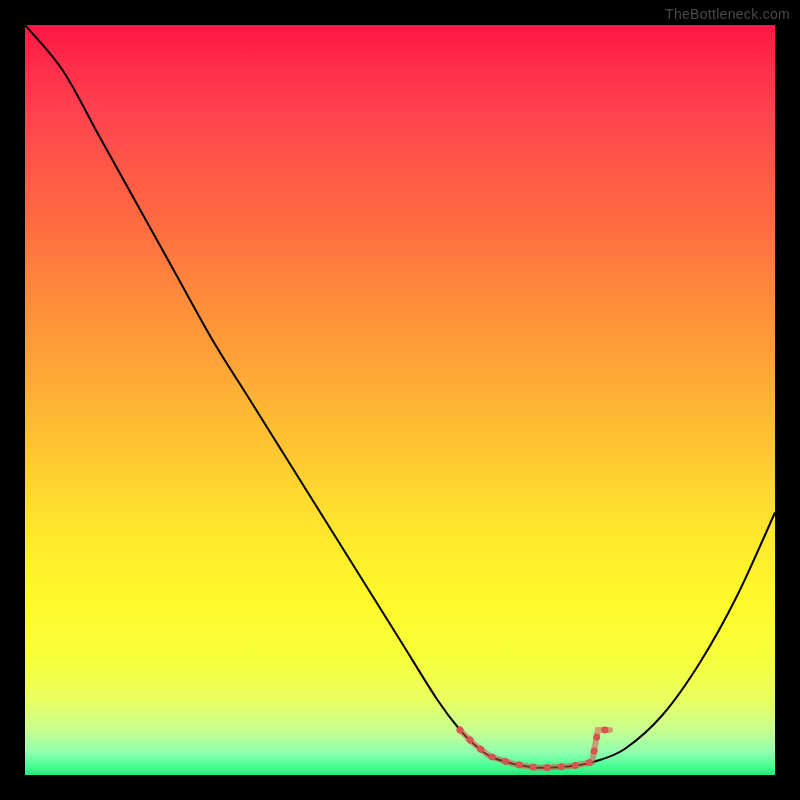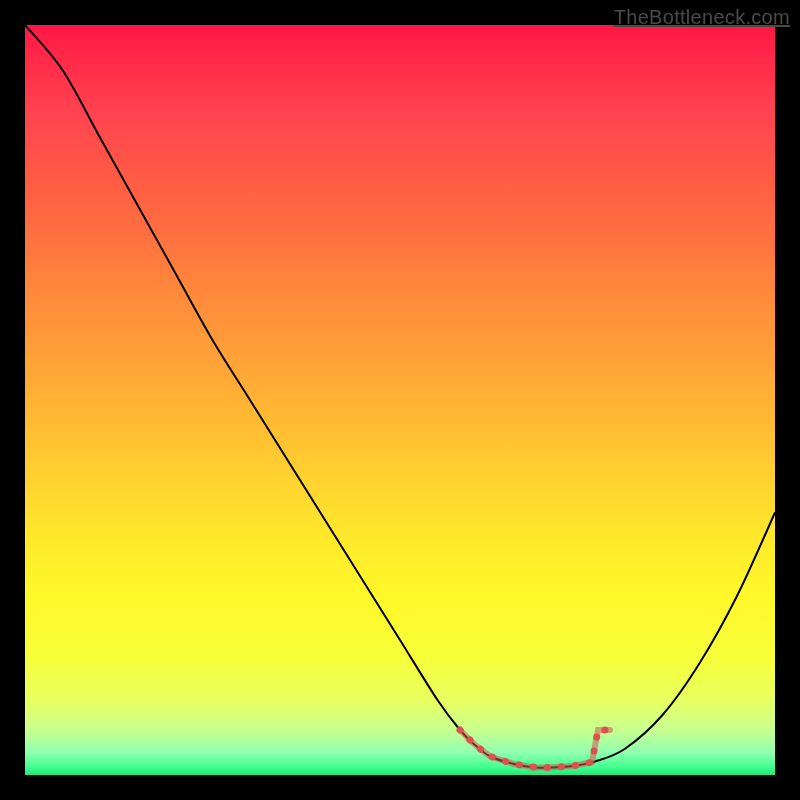--- a/index.html
+++ b/index.html
@@ -1,17 +1,17 @@
 <!DOCTYPE html>
 <html><head>
 <meta charset="utf-8">
 <style>
   * { margin: 0; padding: 0; box-sizing: border-box; }
   body { width: 800px; height: 800px; background: #000; position: relative; overflow: hidden; font-family: Arial, sans-serif; }
-  .watermark { position: absolute; top: 6px; right: 10px; color: #4a4a4a; font-size: 20px; font-weight: 500; z-index: 10; letter-spacing: 0.3px; text-decoration: underline; }
+  .watermark { position: absolute; top: 6px; right: 10px; color: #4a4a4a; font-size: 14px; font-weight: 500; z-index: 10; letter-spacing: 0.3px; }
   .plot-area { position: absolute; left: 25px; top: 25px; width: 750px; height: 750px; }
   .gradient-bg { width: 100%; height: 100%; position: absolute; background: linear-gradient(to bottom,
       #ff1744 0%,
       #ff2f4a 6%,
       #ff4450 12%,
       #ff5a45 20%,
       #ff7040 28%,
       #ff8a3b 36%,
       #ffa038 44%,
       #ffb833 52%,

